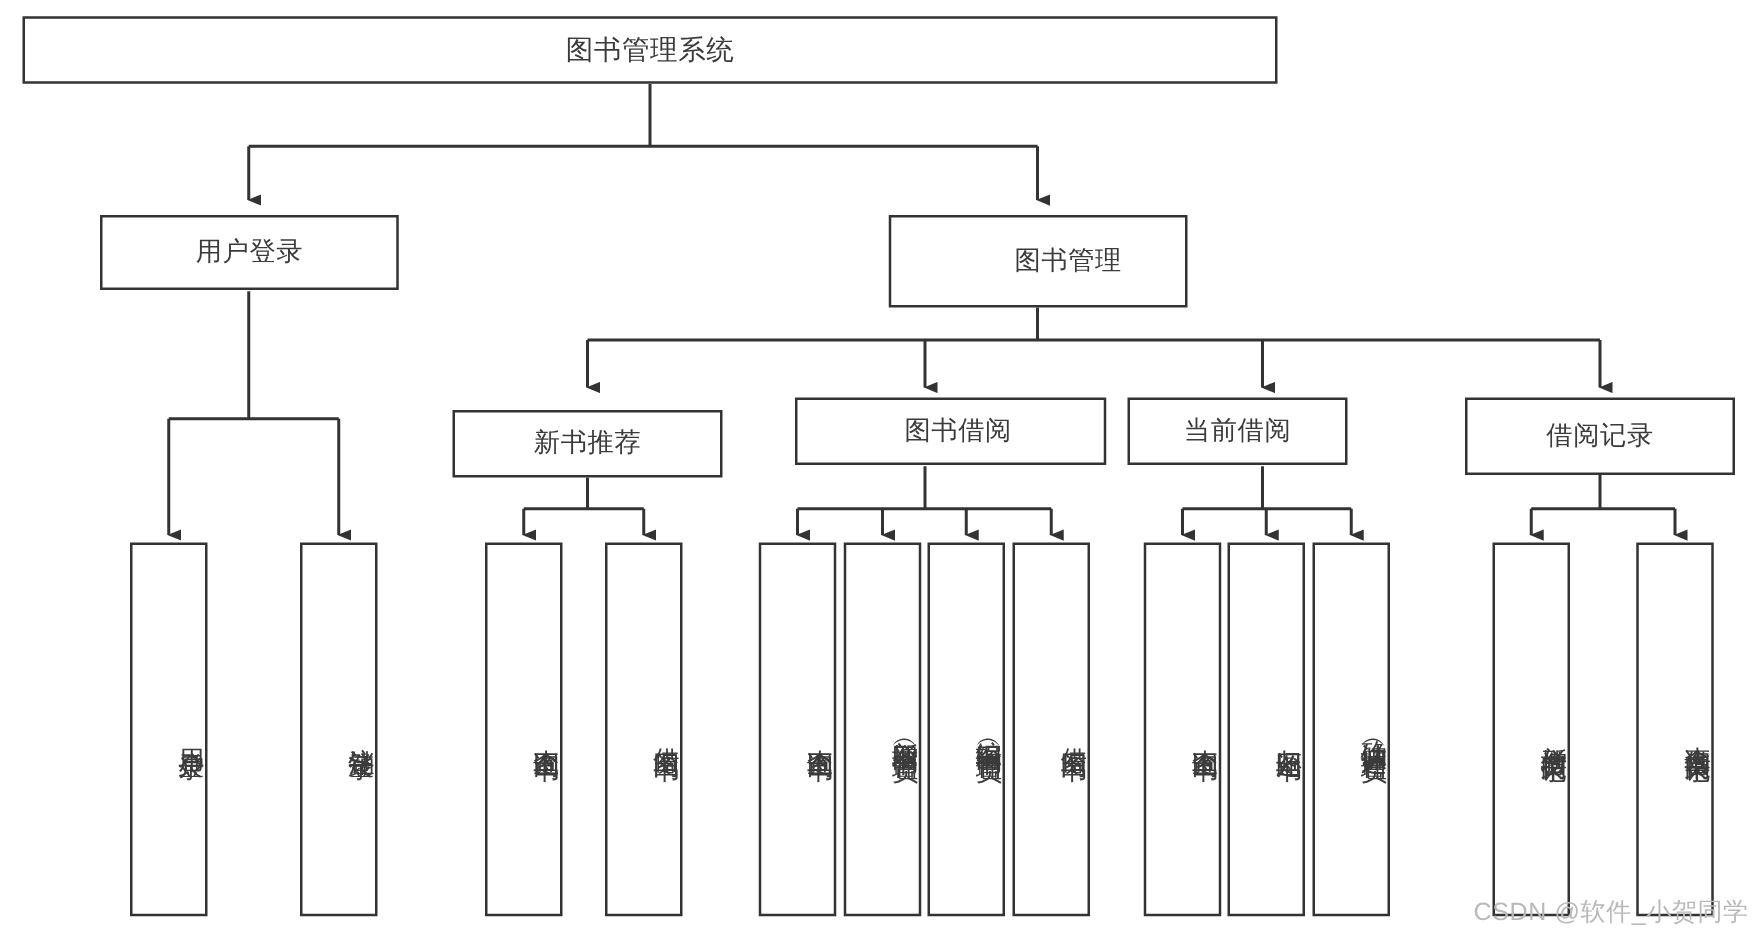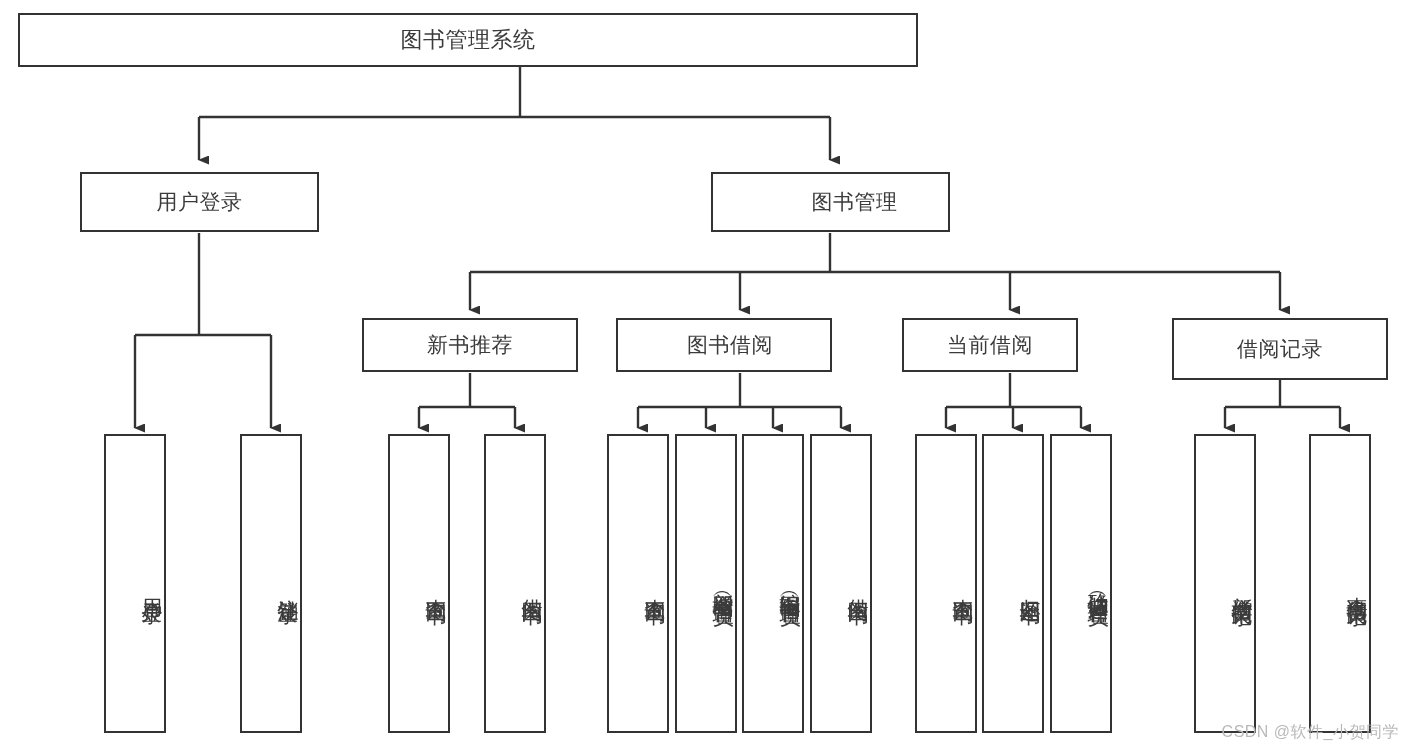--- a/index.html
+++ b/index.html
@@ -55,21 +55,21 @@
     white-space: nowrap;
   }
   .node.v.tall {
     align-items: flex-start;
     padding-top: 2px;
   }
   .watermark {
     position: absolute;
     right: 6px;
     bottom: 4px;
-    font-size: 16px;
+    font-size: 20px;
     color: #b9b9b9;
     letter-spacing: 0.5px;
     z-index: 5;
     white-space: nowrap;
     font-family: "Liberation Sans", "DejaVu Sans", sans-serif;
   }
 </style>
 </head>
 <body>
 
@@ -118,35 +118,35 @@
       <path d="M1013,407 L1013,428" marker-end="url(#arrow)"></path>
       <path d="M1081,407 L1081,428" marker-end="url(#arrow)"></path>
 
       <path d="M1280,373 L1280,407"></path>
       <path d="M1225,407 L1340,407"></path>
       <path d="M1225,407 L1225,428" marker-end="url(#arrow)"></path>
       <path d="M1340,407 L1340,428" marker-end="url(#arrow)"></path>
     </g>
   </svg>
 
-  <div class="node h root" style="left:18px; top:13px; width:900px; height:54px;text-align:right;">
+  <div class="node h root" style="left:18px; top:13px; width:1004px; height:54px;text-align:right;">
     <span>图书管理系统</span>
   </div>
 
   <div class="node h" style="left:80px; top:172px; width:239px; height:60px;">
     <span>用户登录</span>
   </div>
-  <div class="node h" style="left:711px; top:172px; width:239px; height:60px;padding-left:48px;">
+  <div class="node h" style="left:711px; top:172px; width:239px; height:74px;padding-left:48px;">
     <span>图书管理</span>
   </div>
 
-  <div class="node h" style="left:362px; top:318px; width:216px; height:54px;">
+  <div class="node h" style="left:362px; top:328px; width:216px; height:54px;">
     <span>新书推荐</span>
   </div>
-  <div class="node h" style="left:616px; top:318px; width:216px; height:54px;padding-left:12px;">
+  <div class="node h" style="left:636px; top:318px; width:249px; height:54px;padding-left:12px;">
     <span>图书借阅</span>
   </div>
   <div class="node h" style="left:902px; top:318px; width:176px; height:54px;">
     <span>当前借阅</span>
   </div>
   <div class="node h" style="left:1172px; top:318px; width:216px; height:62px;">
     <span>借阅记录</span>
   </div>
 
   <div class="node v" style="left:104px; top:434px; width:62px; height:299px;">

